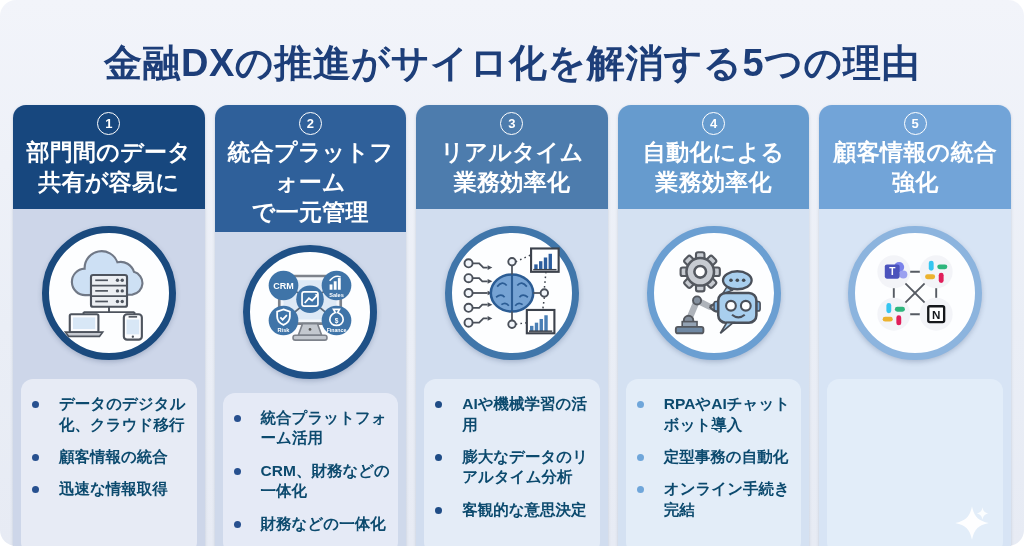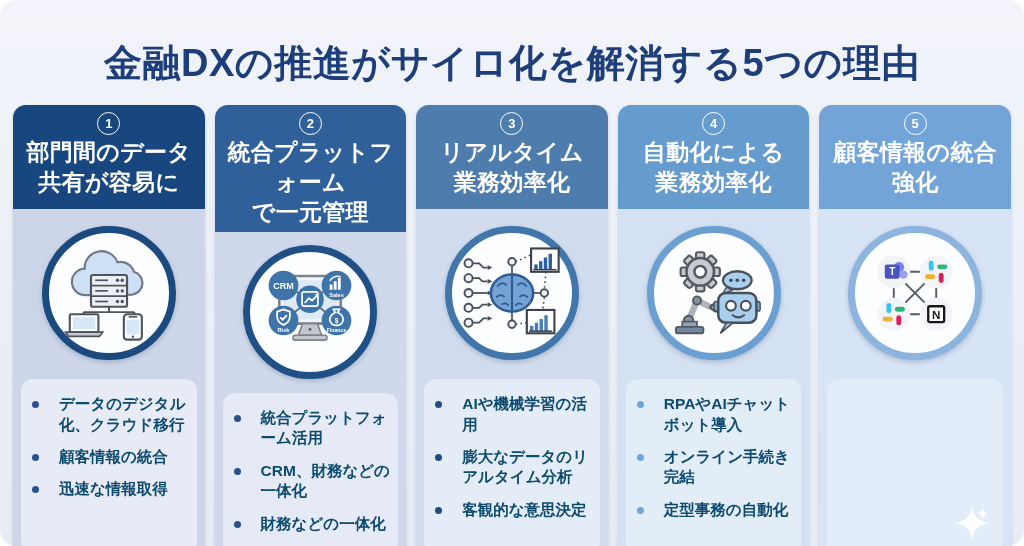--- a/index.html
+++ b/index.html
@@ -322,25 +322,25 @@
         </div>
       </div>
       <div class="bullet-box">
         <ul class="bullet-list">
           <li class="bullet-item">
               <span class="bullet-dot"></span>
               <span>RPAやAIチャットボット導入</span>
             </li>
           <li class="bullet-item">
               <span class="bullet-dot"></span>
+              <span>定型事務の自動化</span>
+            </li>
+          <li class="bullet-item">
+              <span class="bullet-dot"></span>
               <span>オンライン手続き完結</span>
-            </li>
-          <li class="bullet-item">
-              <span class="bullet-dot"></span>
-              <span>定型事務の自動化</span>
             </li>
         </ul>
       </div>
     </section>
 
     <section class="column" style="--header: #72a4d8; --panel: #d7e4f5; --box: #e2edf9; --ring: #8cb4de; --dot: #82b2e0;">
       <header class="col-header">
         <span class="num-badge">5</span>
         <div class="col-title">
           <span>顧客情報の統合</span><br>

